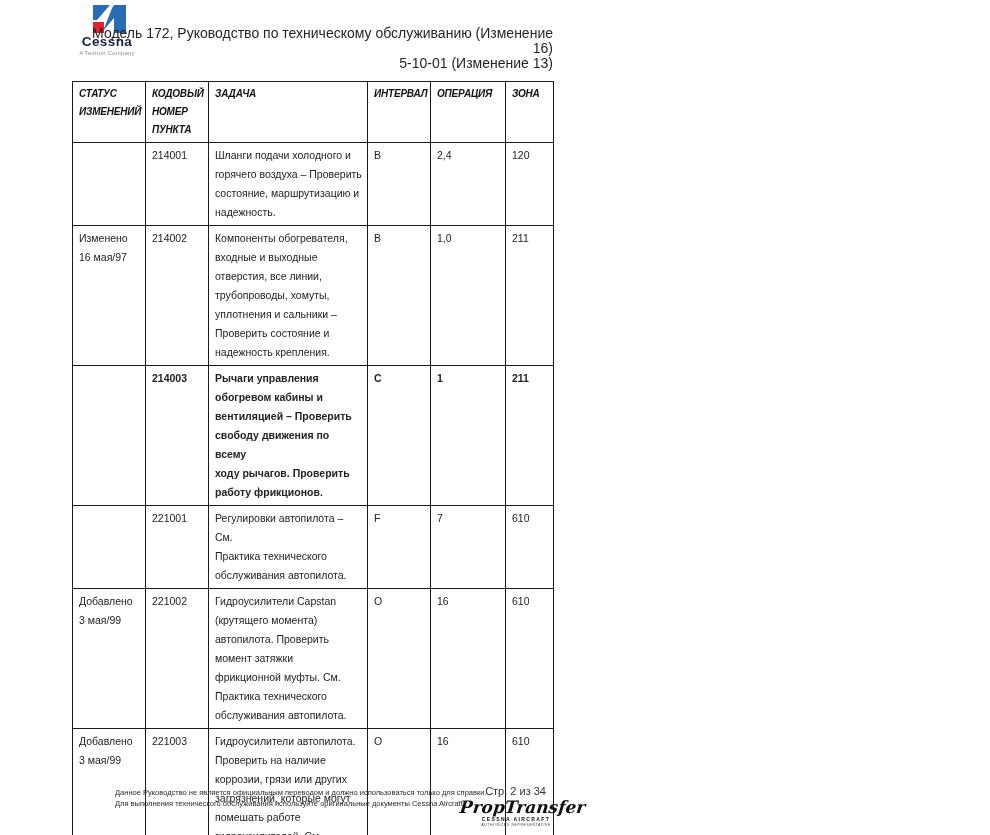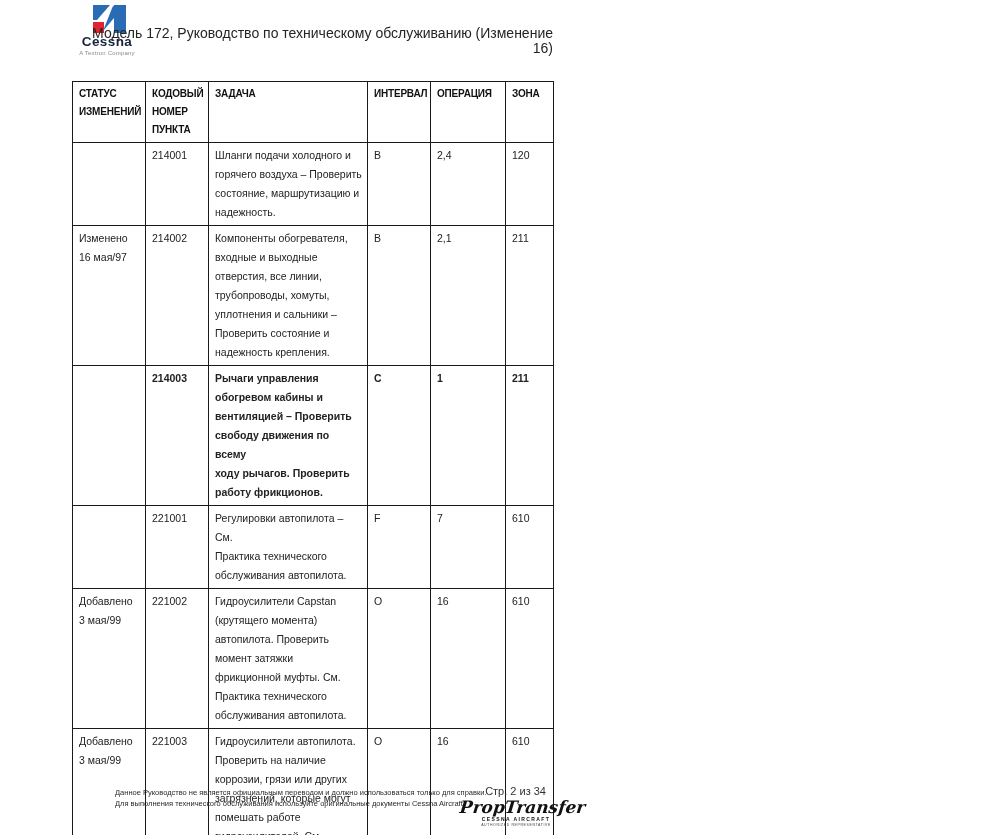--- a/index.html
+++ b/index.html
@@ -37,21 +37,21 @@
     border-collapse: collapse; table-layout: fixed;
     background: #ffffff;
   }
   table.maint th, table.maint td {
     border: 1px solid #1a1a1a;
     vertical-align: top; text-align: left;
     padding: 3px 5px 3px 6px;
   }
   table.maint th {
     font-size: 10px; font-weight: bold; line-height: 18px;
-    letter-spacing: -0.2px; height: 57px; color: #111;
+    letter-spacing: -0.2px; height: 57px; color: #111; font-style: italic;
   }
   table.maint td {
     font-size: 10.5px; line-height: 19px;
     white-space: pre-line; color: #222;
   }
 
   
   .footer-left {
     position: absolute; left: 72px; top: 787px;
     font-size: 7.5px; line-height: 11px; color: #2a2a2a; margin-left: 43px;
@@ -85,20 +85,21 @@
     <polygon points="27,1 39,1 39,29 27,29" fill="#2a6cb3"></polygon>
     <polygon points="25.5,3 27,1.5 27,14 16,27" fill="#2a6cb3"></polygon>
     <rect x="6" y="18" width="11" height="11" fill="#e02330"></rect>
   </svg>
   <div class="logo-brand">Cessna</div>
   <div class="logo-tagline">A Textron Company</div>
 </div>
 
 <div class="doc-header">
   <div>Модель 172, Руководство по техническому обслуживанию (Изменение 16)</div>
+  <div>5-10-01 (Изменение 13)</div>
 </div>
 
 <table class="maint">
   <colgroup>
     <col style="width:73px">
       <col style="width:63px">
       <col style="width:159px">
     <col style="width:63px">
       <col style="width:75px">
       <col style="width:48px">
@@ -130,21 +131,21 @@
 16 мая/97</td>
     <td>214002</td>
     <td>Компоненты обогревателя,
 входные и выходные
 отверстия, все линии,
 трубопроводы, хомуты,
 уплотнения и сальники –
 Проверить состояние и
 надежность крепления.</td>
     <td>B</td>
-    <td>2,1</td>
+    <td>1,0</td>
     <td>211</td>
   </tr>
       <tr style="height: 107px; font-weight: bold;">
     <td></td>
     <td>214003</td>
     <td>Рычаги управления
 обогревом кабины и
 вентиляцией – Проверить
 свободу движения по всему
 ходу рычагов. Проверить

